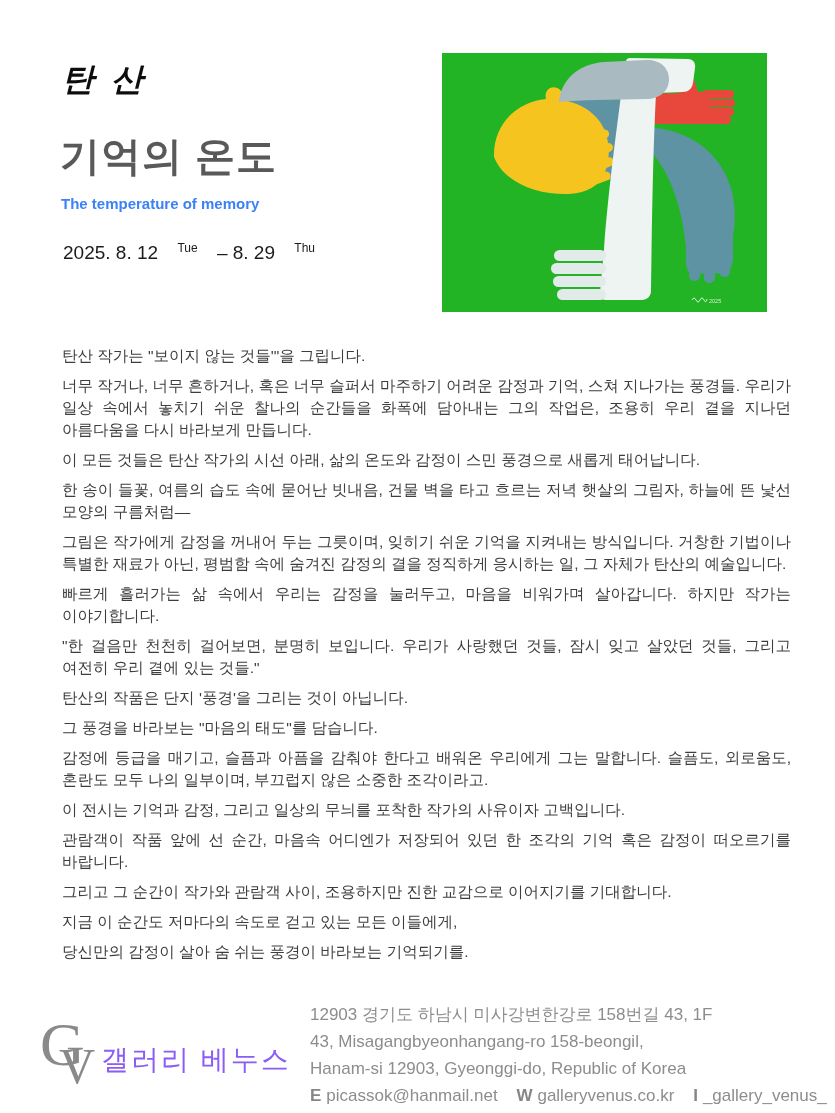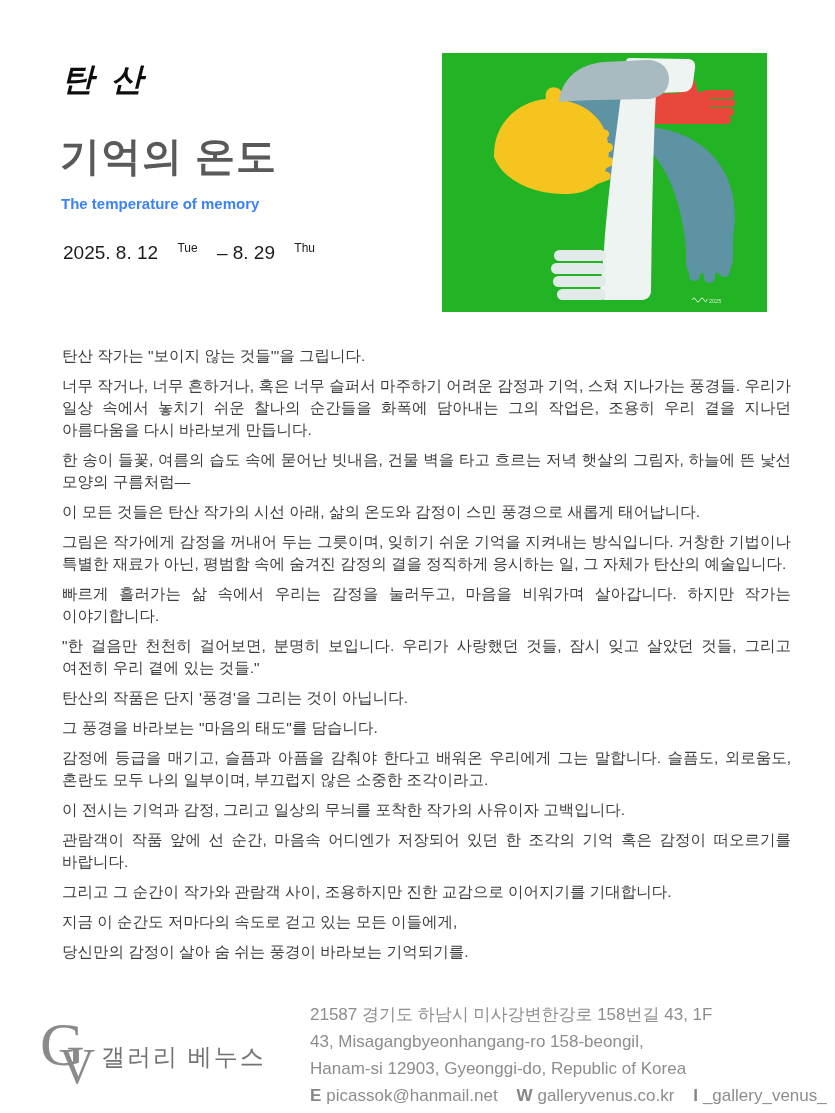--- a/index.html
+++ b/index.html
@@ -37,21 +37,21 @@
   
   .logo-g{
     position:absolute;left:40px;top:1013px;font-family:"Liberation Serif","DejaVu Serif",serif;
     font-size:62px;line-height:1;color:#8a8a8a;font-weight:400;
   }
   .logo-v{
     position:absolute;left:59px;top:1041px;font-family:"Liberation Serif","DejaVu Serif",serif;
     font-size:50px;line-height:1;color:#8a8a8a;font-weight:400;
   }
   .gallery-name{
-    position:absolute;left:101px;top:1043px;font-size:24px;color:#737373;
+    position:absolute;left:101px;top:1043px;font-size:28px;color:#8b5cf6;
     letter-spacing:2px;line-height:1.2;
   }
   .address-block{
     position:absolute;left:310px;top:1001px;width:520px;
     font-size:17px;line-height:27px;color:#8d8d8d;
   }
   .address-block .contact-row{white-space:nowrap;}
   .contact-item{margin-right:14px;}
   .contact-label{font-weight:700;margin-right:5px;color:#868686;}
 </style>
@@ -111,41 +111,41 @@
       <g>
         <path d="M250,247 q2,-4 4,0 t4,0 t4,0 t3,-1" stroke="#e8f7e8" stroke-width="1" fill="none" opacity="0.9"></path>
         <text x="267" y="250" font-size="5.5" fill="#e8f7e8" opacity="0.9">2025</text>
       </g>
     </svg>
   </div>
 
   <div class="body-text">
     <p>탄산 작가는 "보이지 않는 것들'"을 그립니다.</p>
     <p>너무 작거나, 너무 흔하거나, 혹은 너무 슬퍼서 마주하기 어려운 감정과 기억, 스쳐 지나가는 풍경들. 우리가 일상 속에서 놓치기 쉬운 찰나의 순간들을 화폭에 담아내는 그의 작업은, 조용히 우리 곁을 지나던 아름다움을 다시 바라보게 만듭니다.</p>
+    <p>이 모든 것들은 탄산 작가의 시선 아래, 삶의 온도와 감정이 스민 풍경으로 새롭게 태어납니다.</p>
     <p>한 송이 들꽃, 여름의 습도 속에 묻어난 빗내음, 건물 벽을 타고 흐르는 저녁 햇살의 그림자, 하늘에 뜬 낯선 모양의 구름처럼—</p>
-    <p>이 모든 것들은 탄산 작가의 시선 아래, 삶의 온도와 감정이 스민 풍경으로 새롭게 태어납니다.</p>
     <p>그림은 작가에게 감정을 꺼내어 두는 그릇이며, 잊히기 쉬운 기억을 지켜내는 방식입니다. 거창한 기법이나 특별한 재료가 아닌, 평범함 속에 숨겨진 감정의 결을 정직하게 응시하는 일, 그 자체가 탄산의 예술입니다.</p>
     <p>빠르게 흘러가는 삶 속에서 우리는 감정을 눌러두고, 마음을 비워가며 살아갑니다. 하지만 작가는 이야기합니다.</p>
     <p>"한 걸음만 천천히 걸어보면, 분명히 보입니다. 우리가 사랑했던 것들, 잠시 잊고 살았던 것들, 그리고 여전히 우리 곁에 있는 것들."</p>
     <p>탄산의 작품은 단지 '풍경'을 그리는 것이 아닙니다.</p>
     <p>그 풍경을 바라보는 "마음의 태도"를 담습니다.</p>
     <p>감정에 등급을 매기고, 슬픔과 아픔을 감춰야 한다고 배워온 우리에게 그는 말합니다. 슬픔도, 외로움도, 혼란도 모두 나의 일부이며, 부끄럽지 않은 소중한 조각이라고.</p>
     <p>이 전시는 기억과 감정, 그리고 일상의 무늬를 포착한 작가의 사유이자 고백입니다.</p>
     <p>관람객이 작품 앞에 선 순간, 마음속 어디엔가 저장되어 있던 한 조각의 기억 혹은 감정이 떠오르기를 바랍니다.</p>
     <p>그리고 그 순간이 작가와 관람객 사이, 조용하지만 진한 교감으로 이어지기를 기대합니다.</p>
     <p>지금 이 순간도 저마다의 속도로 걷고 있는 모든 이들에게,</p>
     <p>당신만의 감정이 살아 숨 쉬는 풍경이 바라보는 기억되기를.</p>
   </div>
 
   <div class="logo-g">G</div>
   <div class="logo-v">V</div>
   <div class="gallery-name">갤러리 베누스</div>
 
   <div class="address-block">
-    <div>21587 경기도 하남시 미사강변한강로 158번길 43, 1F</div>
+    <div>12903 경기도 하남시 미사강변한강로 158번길 43, 1F</div>
     <div>43, Misagangbyeonhangang-ro 158-beongil,</div>
     <div>Hanam-si 12903, Gyeonggi-do, Republic of Korea</div>
     <div class="contact-row">
       <span class="contact-item"><span class="contact-label">E</span><span>picassok@hanmail.net</span></span>
       <span class="contact-item"><span class="contact-label">W</span><span>galleryvenus.co.kr</span></span>
       <span class="contact-item"><span class="contact-label">I</span><span>_gallery_venus_</span></span>
     </div>
   </div>
 
 </div>

